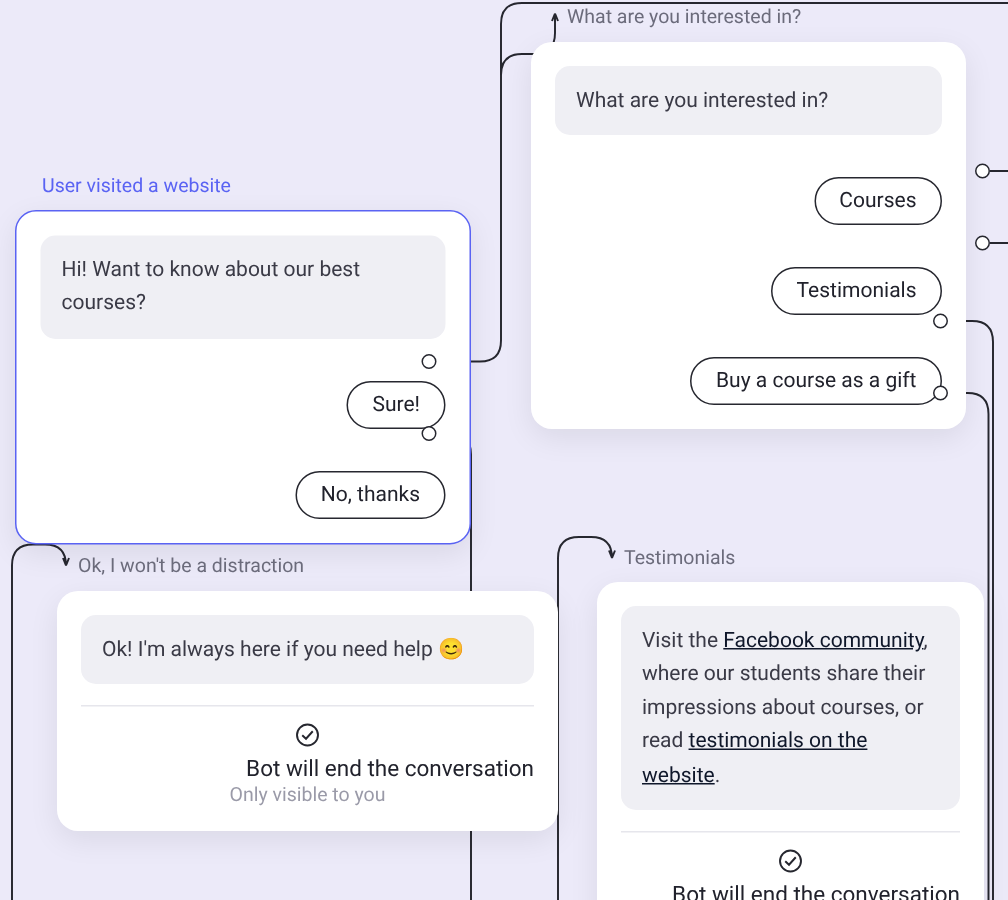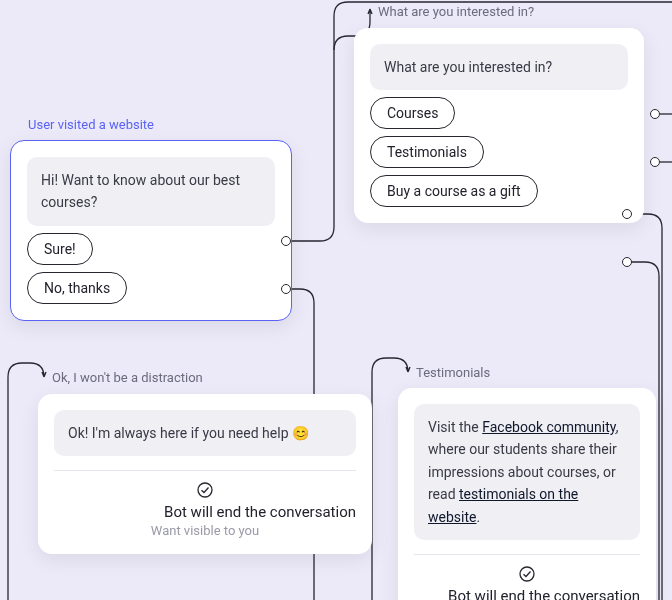--- a/index.html
+++ b/index.html
@@ -38,21 +38,22 @@
   .bubble-grey {
     background: #EFEFF4;
     border-radius: 10px;
     padding: 12px 14px;
     font-size: 14px;
     line-height: 1.6;
     color: #3A3A46;
   }
   .pill-row {
     display: flex;
-    margin-top: 7px;
+    justify-content: flex-end;
+    margin-top: 28px;
     gap: 8px;
   }
   .pill {
     border: 1.3px solid #26272F;
     background: #FFFFFF;
     border-radius: 999px;
     padding: 7px 16px;
     font-size: 14px;
     color: #21222C;
     white-space: nowrap;
@@ -109,21 +110,21 @@
   <path d="M 372 372 Q 372 358 386 358 L 394 358 Q 408 358 408 372 M 408 372 L 406 367 M 408 372 L 410 367 M 372 372 L 372 600" stroke="#26272F" stroke-width="1.3" fill="none"></path>
 
   <path d="M 660 114 L 672 114" stroke="#26272F" stroke-width="1.3" fill="none"></path>
 
   <path d="M 660 162 L 672 162" stroke="#26272F" stroke-width="1.3" fill="none"></path>
 
   <path d="M 627 262 L 645 262 Q 659 262 659 276 L 659 600" stroke="#26272F" stroke-width="1.3" fill="none"></path>
 </svg>
 
 <div class="card-title active" style="left:28px; top:117px;">User visited a website</div>
-<div class="card active" style="left:10px; top:140px; width:282px;">
+<div class="card active" style="left:10px; top:140px; width:304px;">
   <div class="bubble-grey">Hi! Want to know about our best courses?</div>
   <div class="pill-row">
     <div class="pill">Sure!</div>
   </div>
   <div class="pill-row">
     <div class="pill">No, thanks</div>
   </div>
 </div>
 <div class="port" style="left:281px; top:236px;"></div>
 <div class="port" style="left:281px; top:284px;"></div>
@@ -150,21 +151,21 @@
 <div class="card" style="left:38px; top:394px; width:334px;">
   <div class="bubble-grey">Ok! I'm always here if you need help 😊</div>
   <hr class="divider">
   <div class="check">
     <svg width="18" height="18" viewBox="0 0 18 18">
         <circle cx="9" cy="9" r="7" stroke="#26272F" stroke-width="1.3" fill="none"></circle>
         <path d="M5.5 9.2 L8 11.5 L12.5 6.5" stroke="#26272F" stroke-width="1.3" fill="none"></path>
       </svg>
   </div>
   <div class="end-text">Bot will end the conversation</div>
-  <div class="ov-text">Want visible to you</div>
+  <div class="ov-text">Only visible to you</div>
 </div>
 
 <div class="card-title" style="left:416px; top:365px;">Testimonials</div>
 <div class="card" style="left:398px; top:388px; width:258px;">
   <div class="bubble-grey">
     <span>Visit the </span><a href="#" class="tlink">Facebook community</a><span>, where our students share their impressions about courses, or read </span><a href="#" class="tlink">testimonials on the website</a><span>.</span>
   </div>
   <hr class="divider">
   <div class="check">
     <svg width="18" height="18" viewBox="0 0 18 18">

